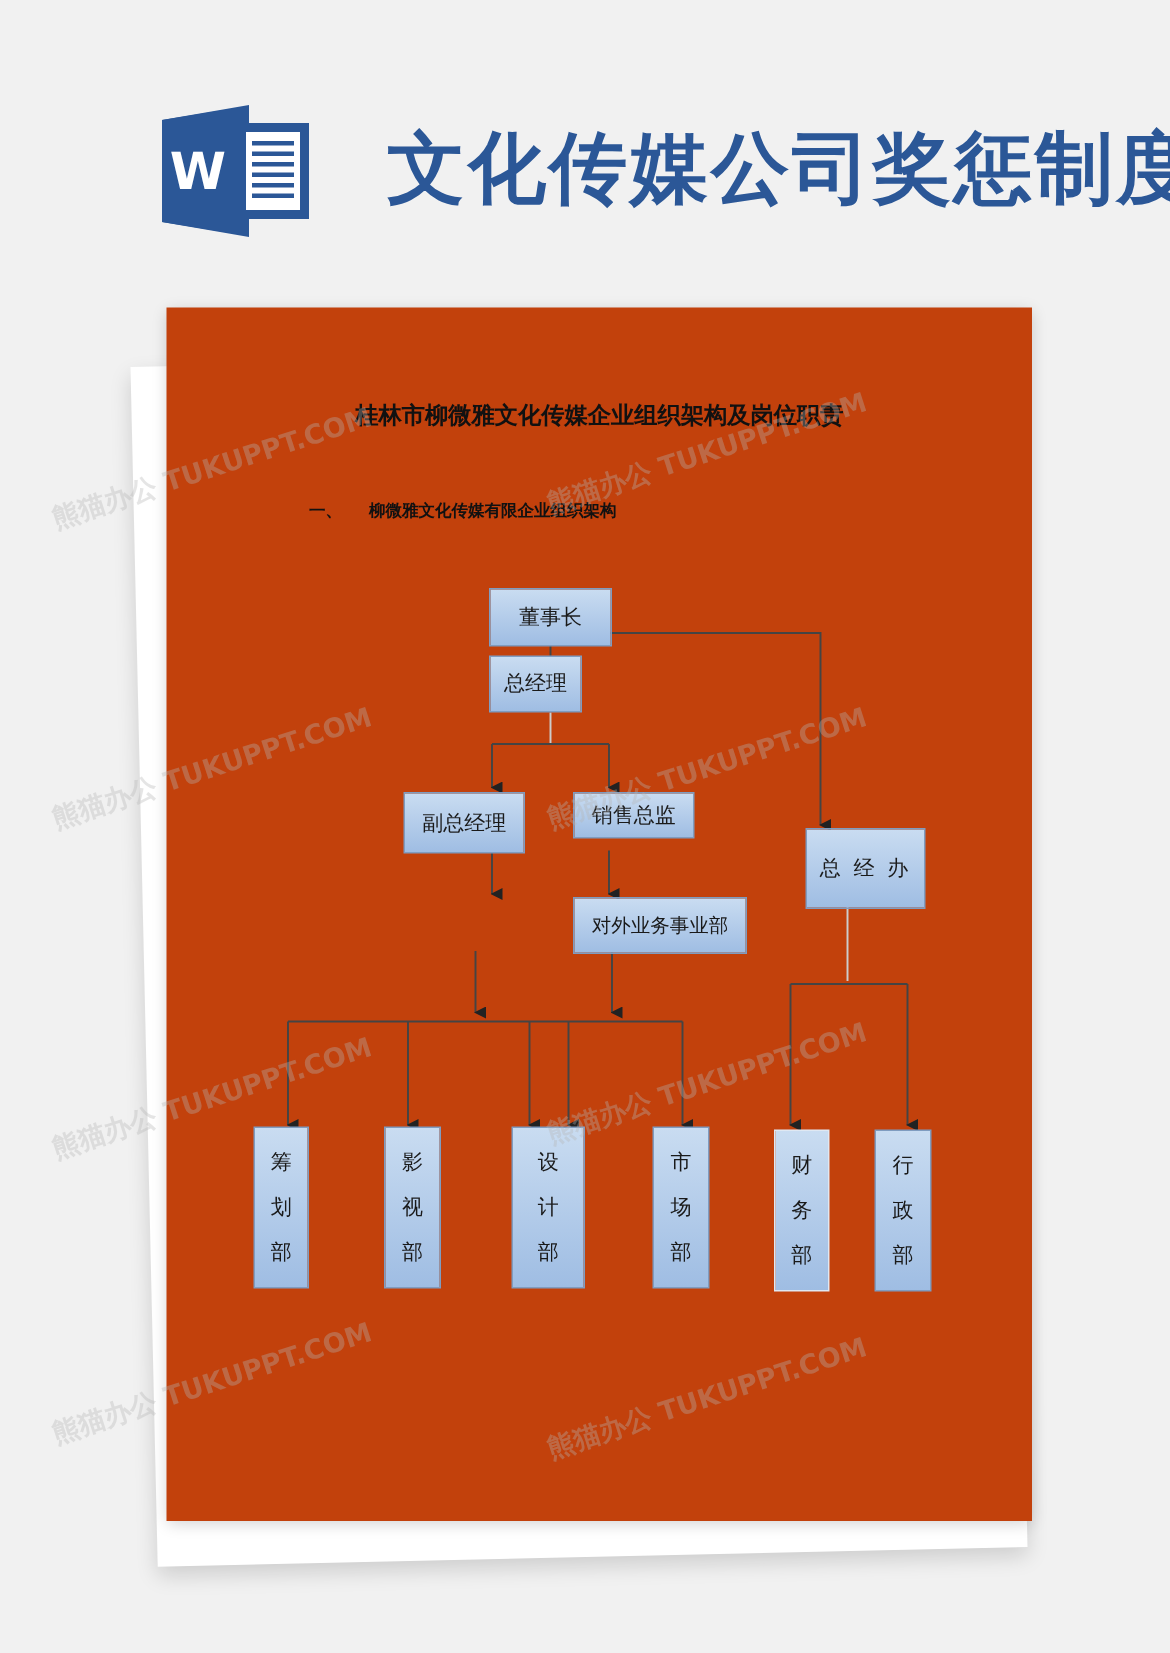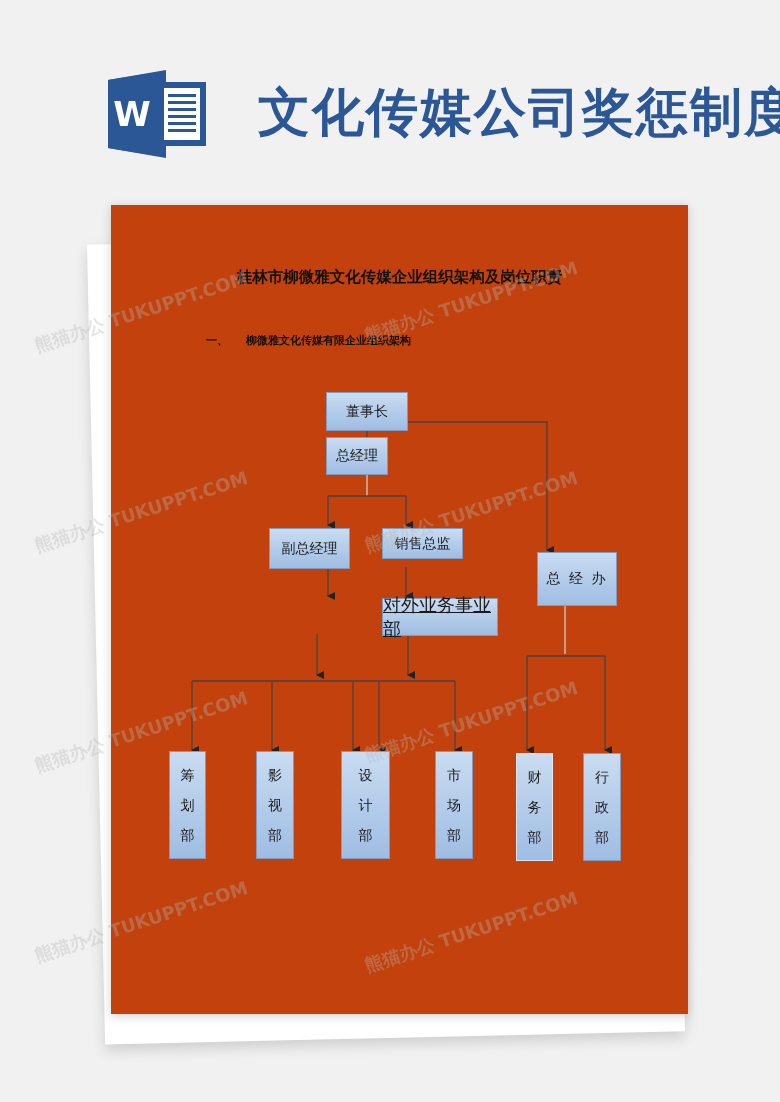--- a/index.html
+++ b/index.html
@@ -80,21 +80,21 @@
       <line x1="416" y1="451" x2="416" y2="545" marker-end="url(#ah)"></line>
       <line x1="494" y1="451" x2="494" y2="545" marker-end="url(#ah)"></line>
     </g>
   </svg>
 
   <div class="box" style="left:215px;top:167px;width:82px;height:39px;margin-top:20px;">董事长</div>
   <div class="box" style="left:215px;top:232px;width:62px;height:38px;">总经理</div>
   <div class="box" style="left:158px;top:323px;width:81px;height:41px;text-align:right;">副总经理</div>
   <div class="box" style="left:271px;top:323px;width:81px;height:31px;">销售总监</div>
   <div class="box" style="left:426px;top:347px;width:80px;height:54px;letter-spacing:2px;">总 经 办</div>
-  <div class="box" style="left:271px;top:393px;width:116px;height:38px;font-size:18px;text-decoration:underline;">对外业务事业部</div>
+  <div class="box" style="left:271px;top:393px;width:116px;height:38px;font-size:13px;">对外业务事业部</div>
 
   <div class="box vbox" style="left:58px;top:546px;width:37px;height:108px;">
     <span>筹</span>
       <span>划</span>
       <span>部</span>
   </div>
   <div class="box vbox" style="left:145px;top:546px;width:38px;height:108px;">
     <span>影</span>
       <span>视</span>
       <span>部</span>

